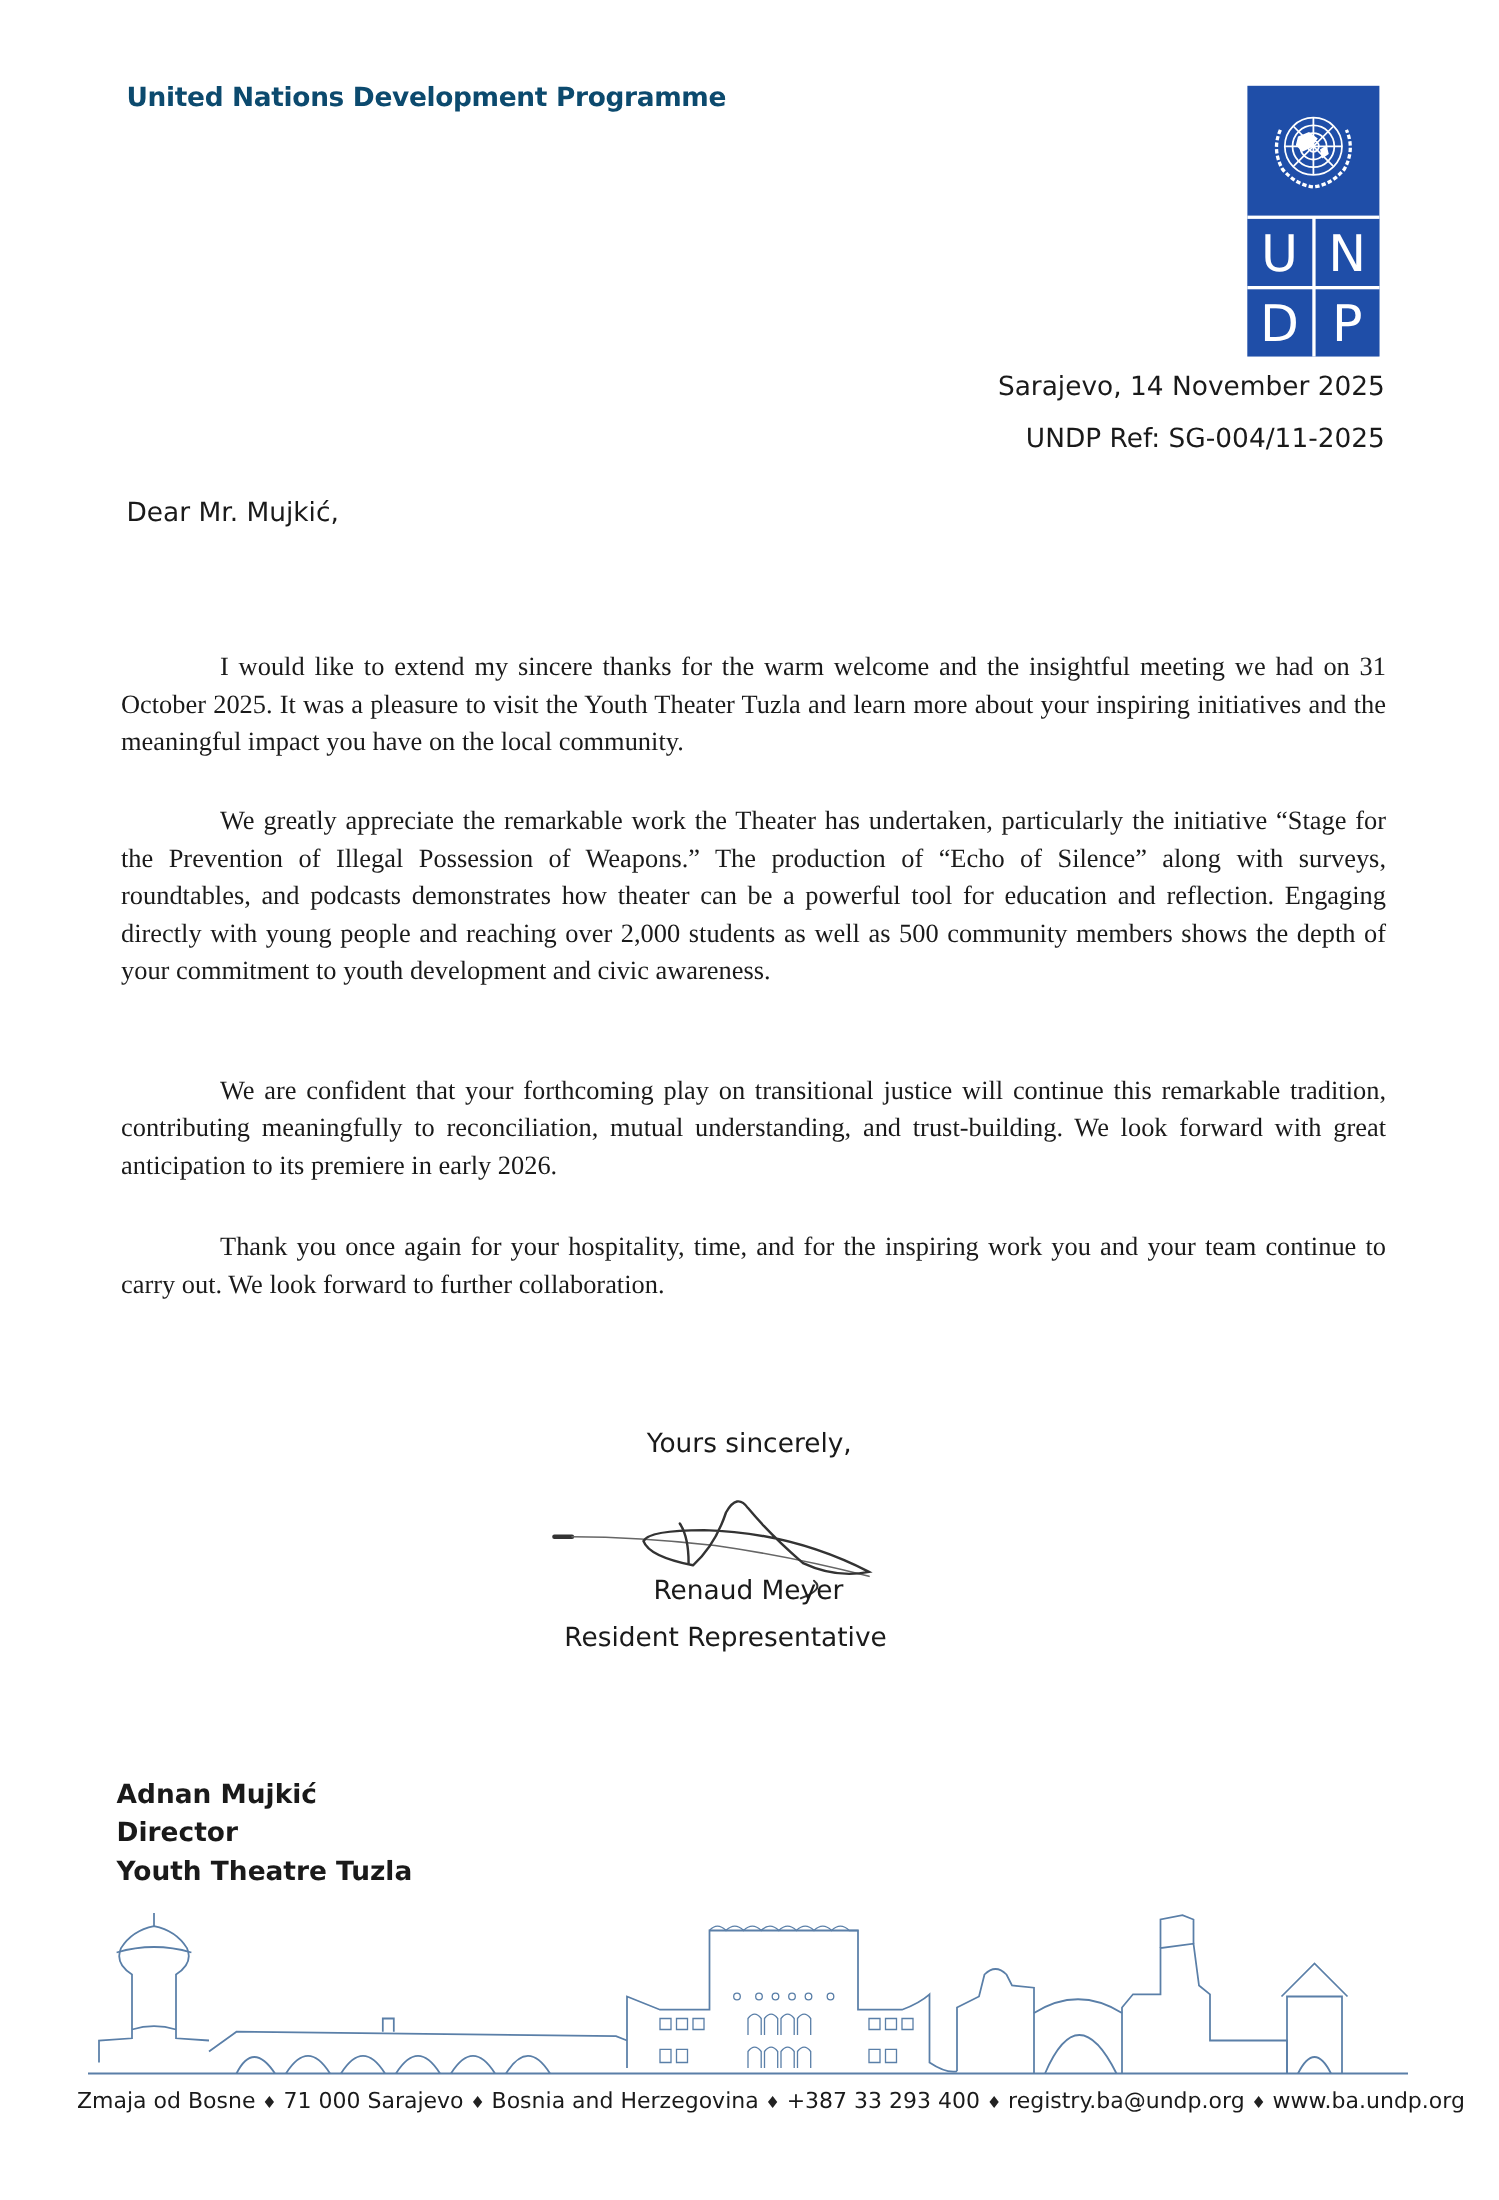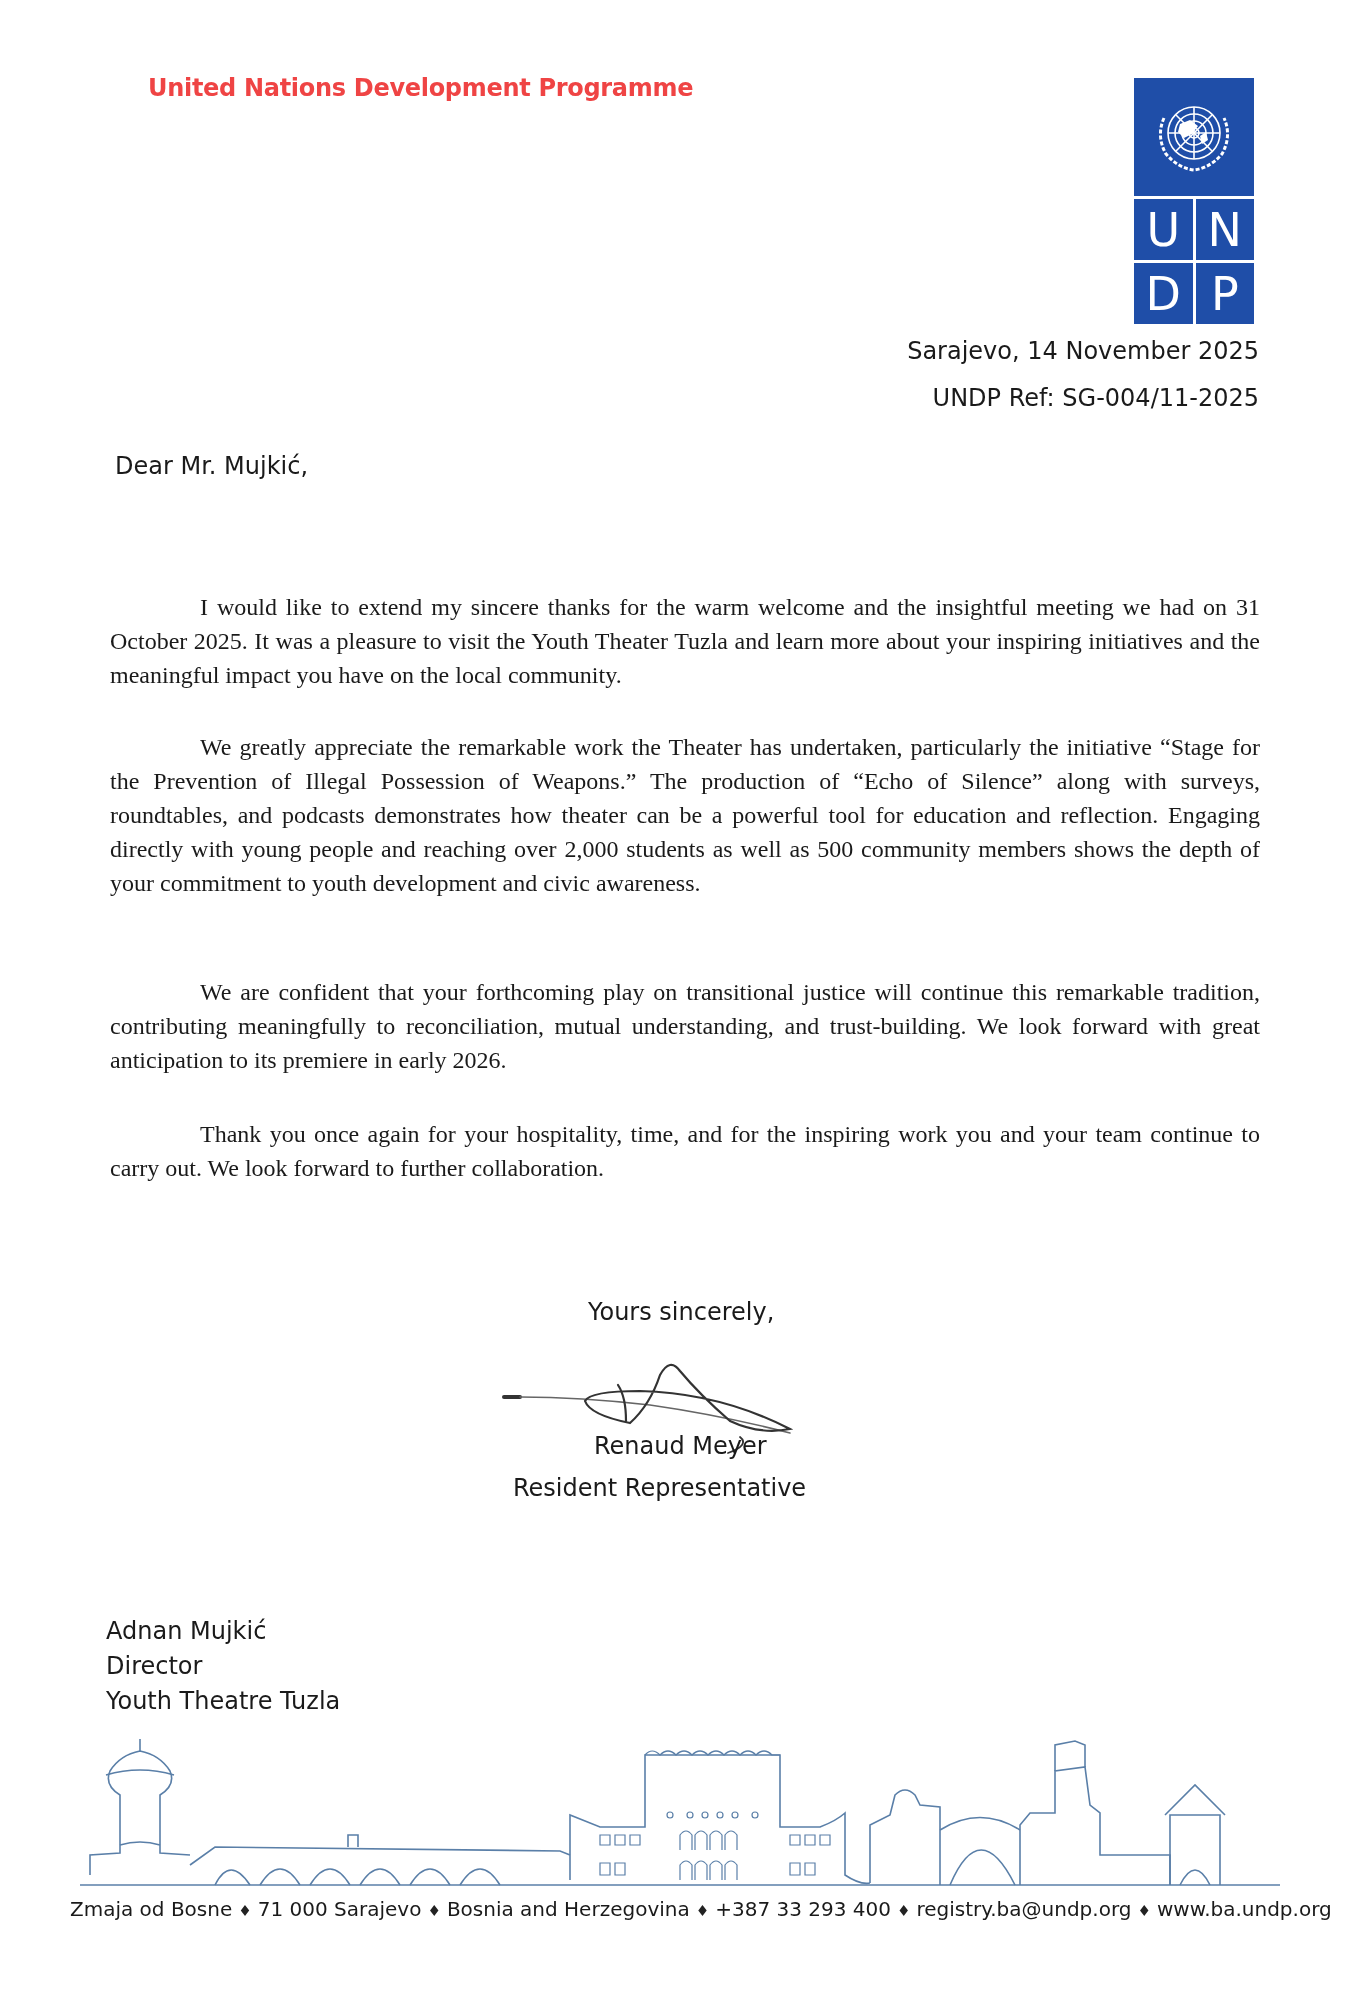--- a/index.html
+++ b/index.html
@@ -1,40 +1,40 @@
 <!DOCTYPE html>
 <html><head>
 <meta charset="utf-8">
 <style>
   html, body { margin: 0; padding: 0; background: #ffffff; }
   body { width: 1363px; height: 2000px; position: relative; overflow: hidden;
          font-family: "DejaVu Sans", sans-serif; color: #1a1a1a; }
   .abs { position: absolute; }
-  .org-name { left: 115px; top: 74px; font-weight: bold; font-size: 24px; letter-spacing: -0.3px; color: #ef4444; margin-left: 33px; }
+  .org-name { left: 115px; top: 74px; font-weight: bold; font-size: 24px; letter-spacing: -0.3px; color: #0c4a6e; }
   .logo { left: 1134px; top: 78px; width: 120px; height: 246px; background: #1f4ea8; }
   .logo .emblem { position: absolute; left: 0; top: 0; width: 120px; height: 118px; }
   .logo .grid { position: absolute; left: 0; top: 118px; width: 120px; height: 128px;
                 display: grid; grid-template-columns: 1fr 1fr; grid-template-rows: 1fr 1fr; gap: 3px;
                 background: #ffffff; padding-top: 3px; box-sizing: border-box; }
   .logo .cell { background: #1f4ea8; color: #ffffff; font-size: 46px; display: flex;
                 align-items: center; justify-content: center; font-family: "DejaVu Sans", sans-serif; font-weight: normal; }
   .date { right: 104px; top: 337px; font-size: 24px; text-align: right; color: #1a1a1a; }
   .ref { right: 104px; top: 384px; font-size: 24px; text-align: right; color: #1a1a1a; }
   .salutation { left: 115px; top: 452px; font-size: 24px; }
   .body-text { left: 110px; width: 1150px; font-size: 24px; line-height: 34px; text-align: justify; font-family: Liberation Serif, serif; }
   .body-text p { margin: 0; text-indent: 90px; }
   .p1 { top: 590px; }
   .p2 { top: 730px; }
   .p3 { top: 975px; }
   .p4 { top: 1117px; }
   .closing { left: 588px; top: 1298px; font-size: 24px; }
   .signature { left: 500px; top: 1345px; width: 320px; height: 120px; }
   .signer-name { left: 594px; top: 1432px; font-size: 24px; }
   .signer-title { left: 513px; top: 1474px; font-size: 24px; }
-  .recipient { left: 106px; top: 1614px; font-weight: normal; font-size: 24px; line-height: 35px; }
+  .recipient { left: 106px; top: 1614px; font-weight: bold; font-size: 24px; line-height: 35px; }
   .skyline { left: 80px; top: 1735px; width: 1200px; height: 160px; }
   .footer { left: 70px; top: 1897px; width: 1220px; font-size: 20px; text-align: center; white-space: nowrap; }
   .footer .sep { color: #222; margin: 0 6px; font-size: 15px; }
 </style>
 </head>
 <body>
 
 <div class="abs org-name">United Nations Development Programme</div>
 
 <div class="abs logo">

